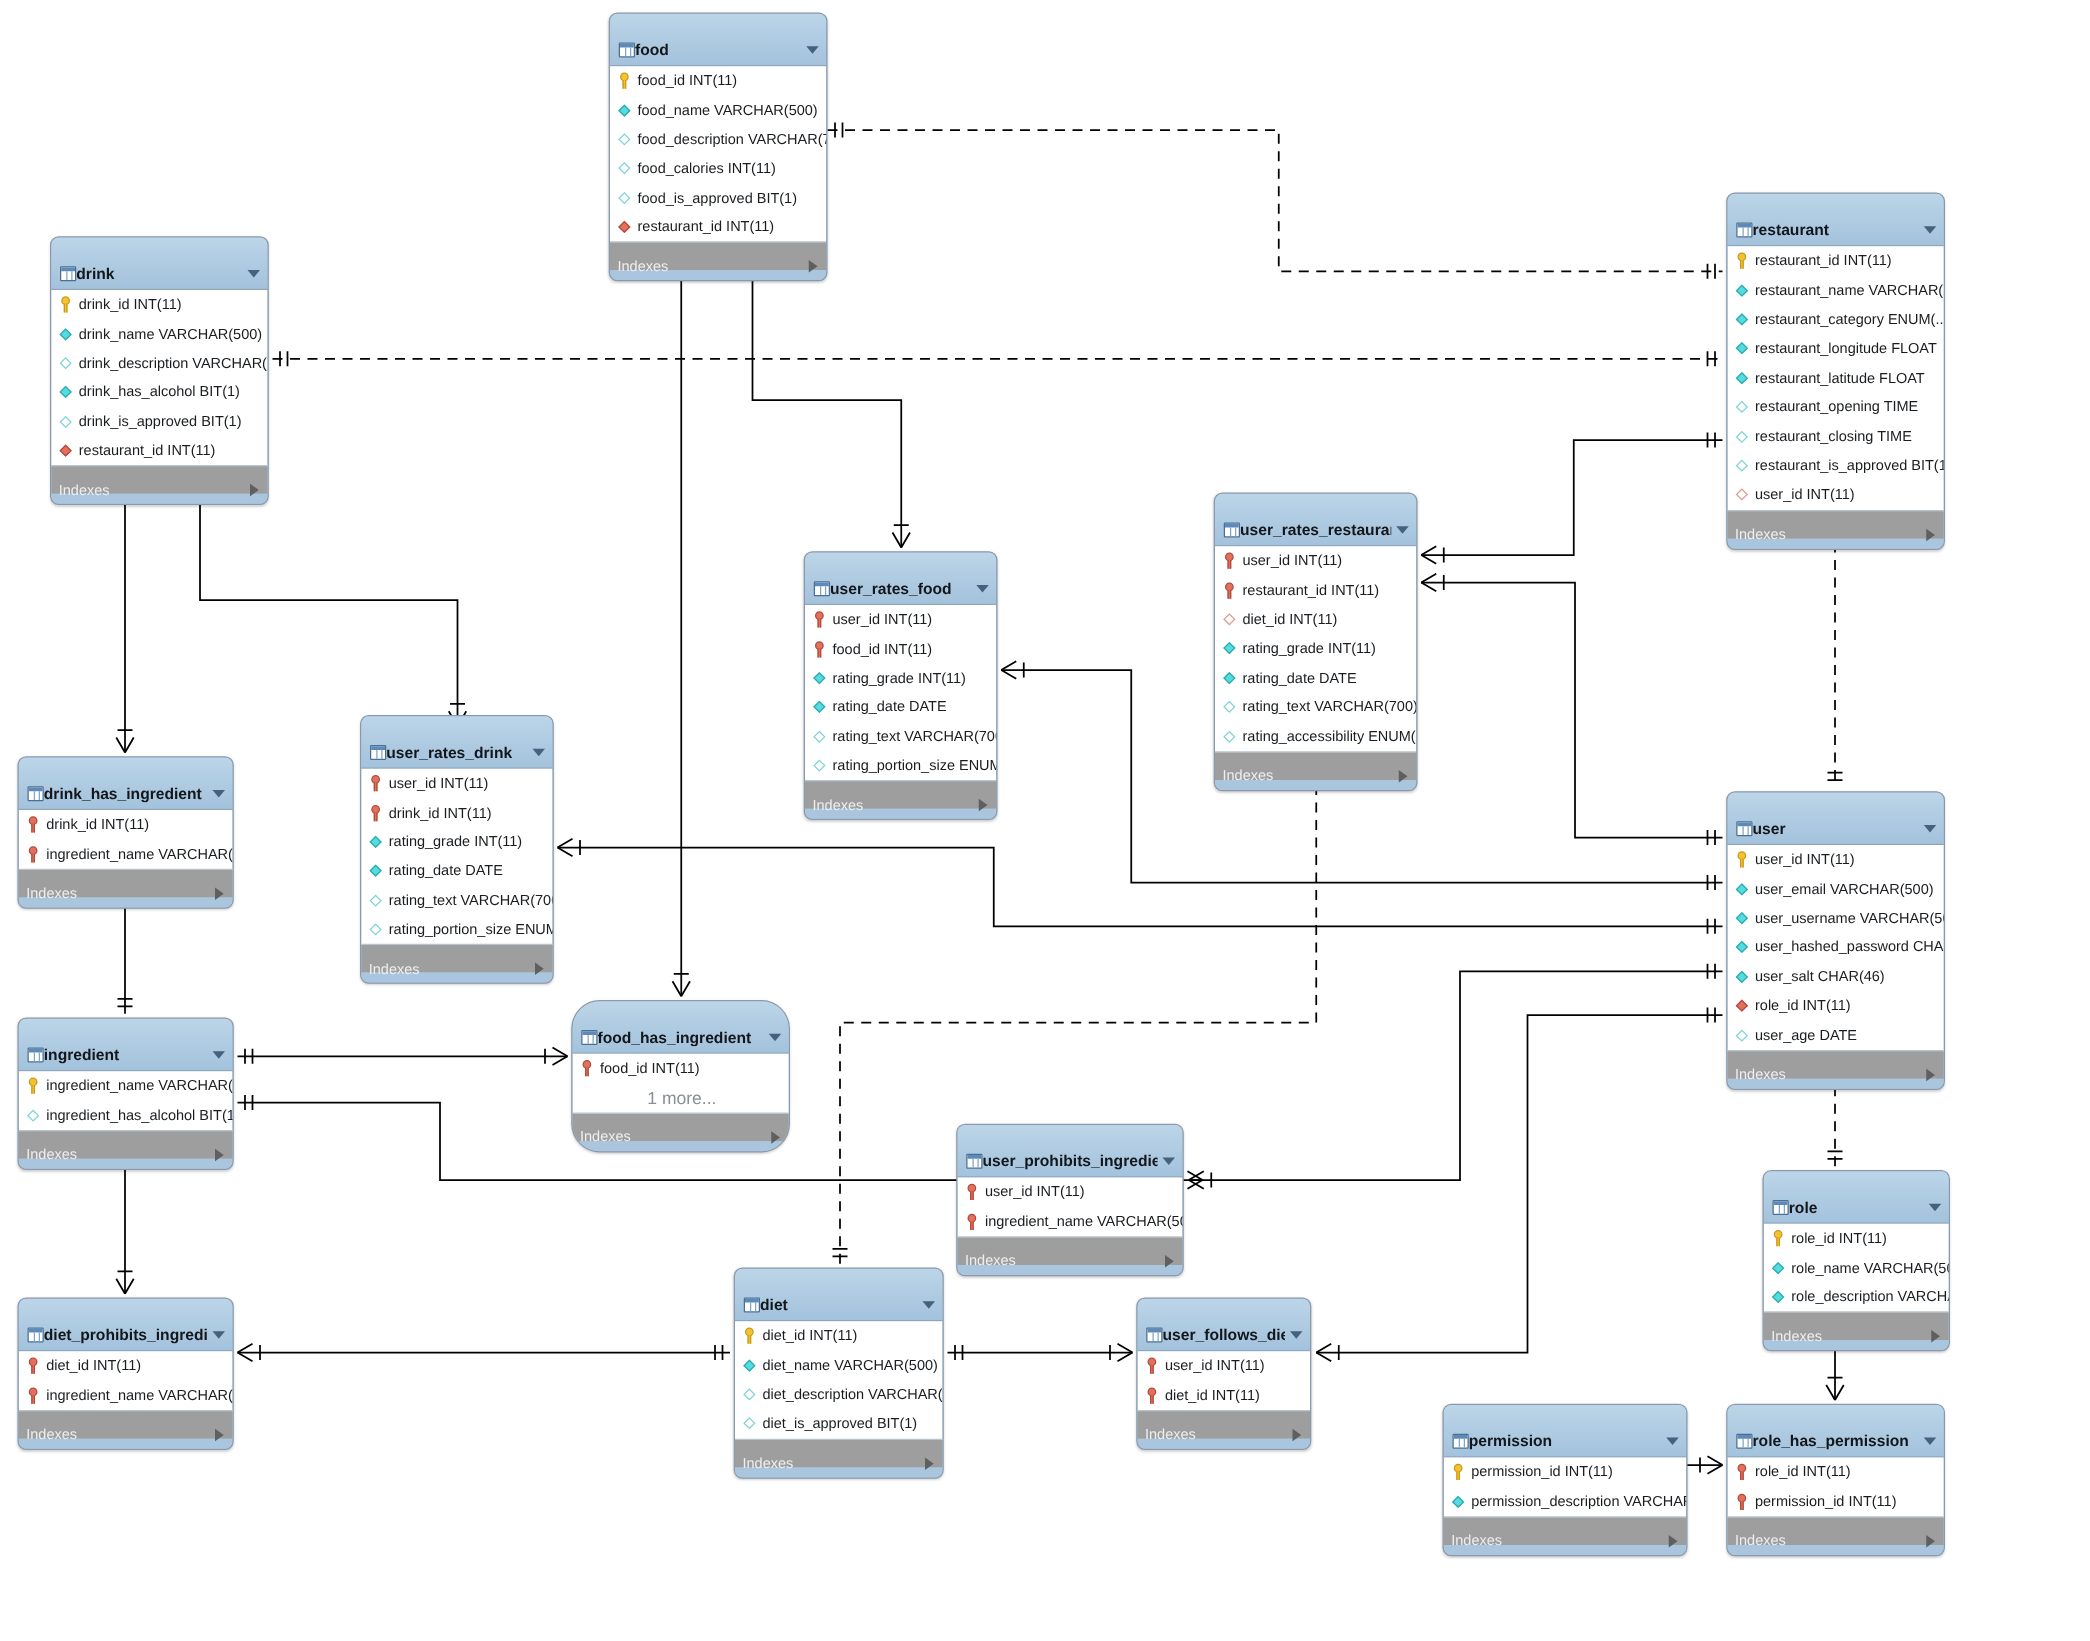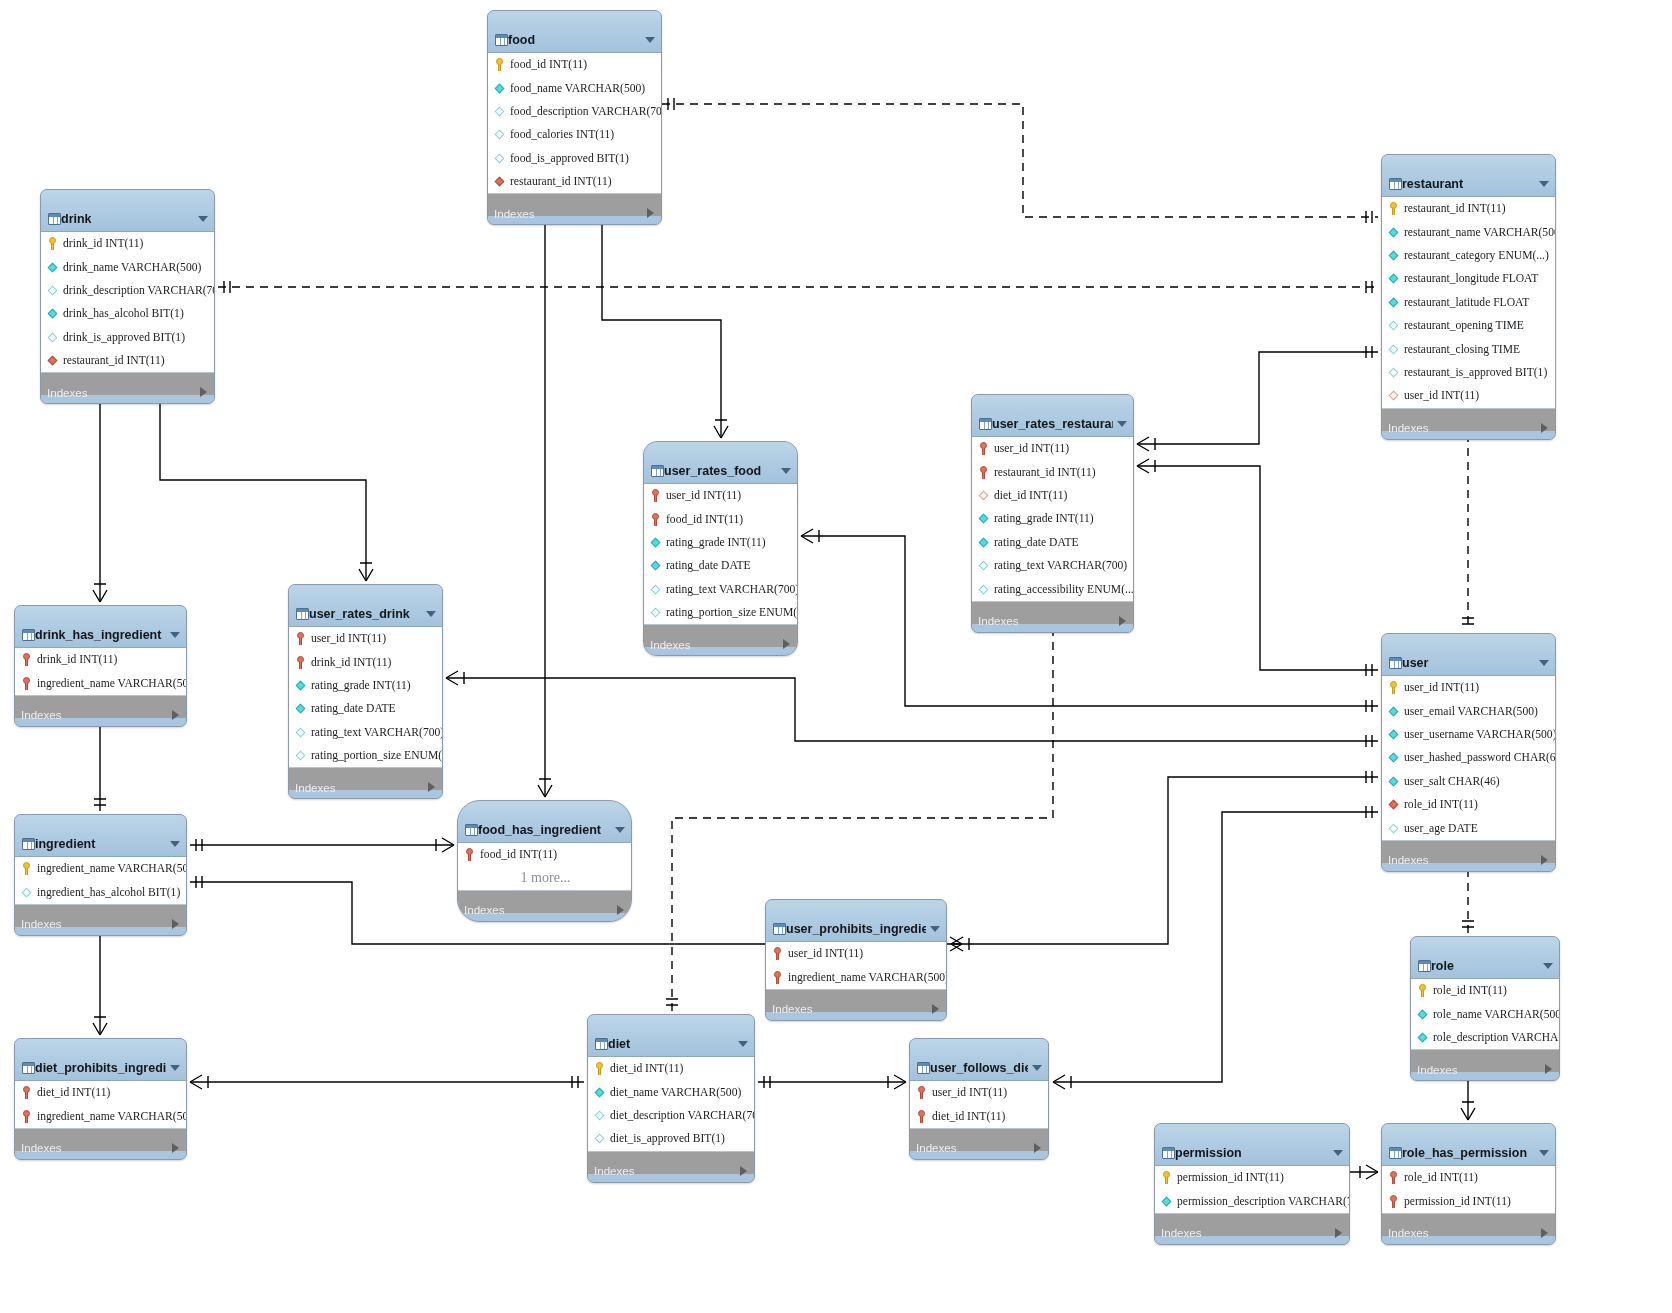--- a/index.html
+++ b/index.html
@@ -46,21 +46,21 @@
     content:"";position:absolute;left:4px;top:3px;bottom:0;width:1px;background:#7fa6c7;
     box-shadow:4px 0 0 0 #7fa6c7;
   }
   .tbl-title{flex:1 1 auto;overflow:hidden;text-overflow:clip;}
   .caret{
     width:0;height:0;flex:0 0 auto;
     border-left:5px solid transparent;border-right:5px solid transparent;
     border-top:6px solid #44617e;
     margin-left:4px;
   }
-  .cols{background:#ffffff;border-bottom:1px solid #b9c4ce;font-family:Liberation Serif, serif;}
+  .cols{background:#ffffff;border-bottom:1px solid #b9c4ce;}
   .col{
     height:23.4px;
     display:flex;align-items:center;gap:5px;
     padding:0 4px 0 6px;
     font-size:11.6px;color:#1a1d20;
     white-space:nowrap;
     box-sizing:border-box;
   }
   .col.more{justify-content:center;color:#888e94;font-size:14px;}
   
@@ -465,21 +465,21 @@
             </span>
             <span>rating_accessibility ENUM(...)</span>
           </div>
         </div>
         <div class="idx">
           <span>Indexes</span>
           <span class="tri"></span>
         </div>
         <div class="foot"></div>
       </div>
-      <div class="tbl" style="left: 643px; top: 441px; width: 155px; border-radius: 14px;">
+      <div class="tbl" style="left: 643px; top: 441px; width: 155px;">
         <div class="tbl-hd">
           <span class="tbl-ico"></span>
           <span class="tbl-title">user_rates_food</span>
           <span class="caret"></span>
         </div>
         <div class="cols">
           <div class="col">
             <span class="ic keyr"></span>
             <span>user_id INT(11)</span>
           </div>
@@ -565,21 +565,21 @@
             </span>
             <span>user_age DATE</span>
           </div>
         </div>
         <div class="idx">
           <span>Indexes</span>
           <span class="tri"></span>
         </div>
         <div class="foot"></div>
       </div>
-      <div class="tbl" style="left: 288px; top: 584px; width: 155px;">
+      <div class="tbl" style="left: 288px; top: 572px; width: 155px;">
         <div class="tbl-hd">
           <span class="tbl-ico"></span>
           <span class="tbl-title">user_rates_drink</span>
           <span class="caret"></span>
         </div>
         <div class="cols">
           <div class="col">
             <span class="ic keyr"></span>
             <span>user_id INT(11)</span>
           </div>

